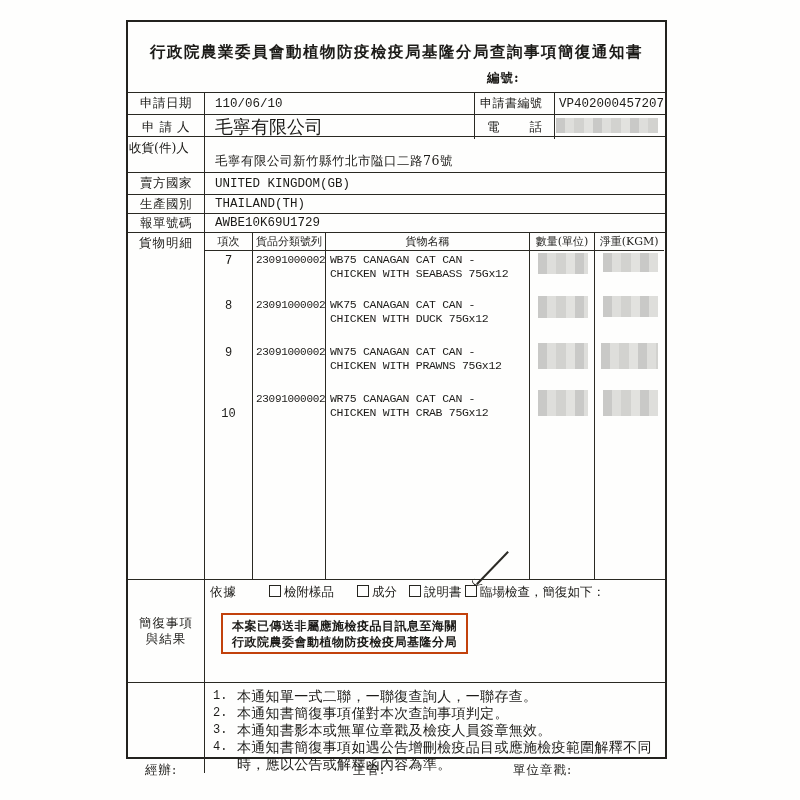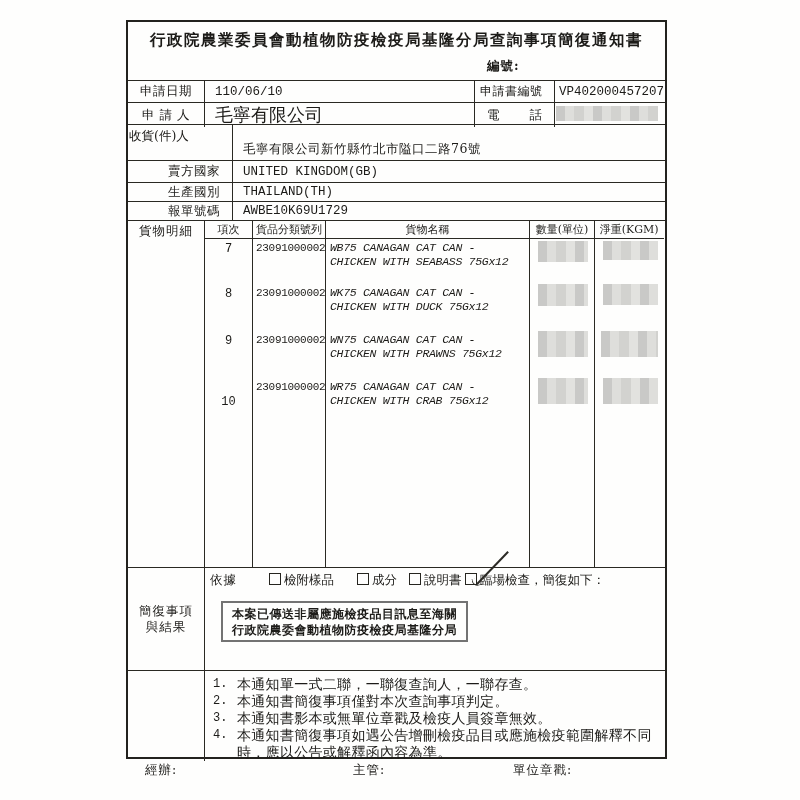--- a/index.html
+++ b/index.html
@@ -14,65 +14,65 @@
   }
   .row { box-sizing:border-box; display:grid; border-top:1.5px solid #2a2923; }
   .row.first { border-top:none; }
   .cellR { border-right:1.5px solid #2a2923; }
   .lab {
     display:flex; align-items:center; justify-content:center;
     font-size:12.5px; letter-spacing:0.5px;text-align:right;
   }
   .mono { font-family:"Liberation Mono","DejaVu Sans Mono",monospace; }
   
-  .title-band { position:relative; height:58px; }
+  .title-band { position:relative; height:58px;margin-top:12px; }
   .doc-title {
     position:absolute; left:0; right:0; top:8px; text-align:center;
     font-size:15.5px; font-weight:600; letter-spacing:1.5px; white-space:nowrap;
   }
   .serial { position:absolute; left:359px; top:36px; font-size:12.5px; font-weight:600; letter-spacing:1px; }
   
   .r4col { grid-template-columns:77px 270px 80px 110px; }
-  .r2col { grid-template-columns:77px 460px;padding-left:28px; }
+  .r2col { grid-template-columns:77px 460px; }
   .val { display:flex; align-items:center; padding-left:10px; font-size:18px; }
   .val.mono { font-size:12.5px; letter-spacing:0; }
   .lab-just { display:flex; align-items:center; justify-content:space-between; padding:0 12px; font-size:12.5px; }
   .lab-sm { display:flex; align-items:center; padding-left:5px; font-size:12px; letter-spacing:0.5px; }
   .consignee-row { position:relative; }
   .consignee-lab { position:absolute; left:1px; top:3px; font-size:12.5px; }
   .consignee-val { position:absolute; left:10px; top:16px; font-size:12.5px; letter-spacing:0.5px; }
   
   .goods { grid-template-columns:77px 48px 73px 204px 65px 68.5px; grid-template-rows:18px 1fr; height:347px; }
   .g-label { grid-row:1/3; border-right:1.5px solid #2a2923; font-size:12.5px; display:flex; justify-content:center; padding-top:2px; letter-spacing:1px; }
   .g-h { box-sizing:border-box; border-bottom:1.5px solid #2a2923; display:flex; align-items:center; justify-content:center; font-size:11px; white-space:nowrap; }
   .g-b { position:relative; }
   .g-item { position:absolute; white-space:nowrap; }
   .g-no { width:100%; text-align:center; font-size:12px; }
   .g-code { left:3px; font-size:11px; letter-spacing:-0.3px; }
-  .g-name { left:4px; font-size:11.5px; line-height:13.5px; letter-spacing:-0.3px;font-style:italic; }
+  .g-name { left:4px; font-size:11.5px; line-height:13.5px; letter-spacing:-0.3px; }
   .mosaic {
     position:absolute; background-color:#d8d8d6;
     background-image:
       repeating-linear-gradient(90deg, #c9c9c7 0 9px, #dededb 9px 18px, #d2d2cf 18px 28px, #e2e2df 28px 37px),
       repeating-linear-gradient(0deg, rgba(255,255,255,0.35) 0 6px, rgba(60,60,60,0.08) 6px 12px);
   }
   
   .basis { grid-template-columns:77px 458.5px; height:103px; }
   .reply-lab { display:flex; flex-direction:column; align-items:center; justify-content:center; font-size:12.5px; line-height:16px; letter-spacing:1px; }
   .basis-body { position:relative; }
   .basis-word { position:absolute; left:5px; top:4px; font-size:12.5px; letter-spacing:1px; }
   .opt { position:absolute; top:4px; white-space:nowrap; font-size:12.5px; }
   .opt .cb {
     display:inline-block; width:10px; height:10px; border:1.5px solid #26251f;
     margin-right:3px; vertical-align:-1px; background:#fefefd;
   }
   .opt1 { left:64px; } .opt2 { left:152px; } .opt3 { left:204px; } .opt4 { left:260px; }
   .stamp {
     position:absolute; left:16px; top:33px; width:243px; height:37px;
-    border:2px solid #737373; display:flex; flex-direction:column; align-items:center; justify-content:center;
+    border:2px solid #c2410c; display:flex; flex-direction:column; align-items:center; justify-content:center;
     font-size:12px; font-weight:700; line-height:16px; letter-spacing:0.5px; white-space:nowrap;
   }
   .check-slash { position:absolute; left:470px; top:567px; width:45px; height:2px; background:#2b2a25; transform:rotate(-46deg); }
   .check-hook { position:absolute; left:472px; top:578px; width:9px; height:7px; border-left:1.5px solid #2b2a25; border-bottom:1.5px solid #2b2a25; border-radius:0 0 0 6px; transform:rotate(-12deg); }
   
   .notes { grid-template-columns:77px 458.5px; height:87px; }
   .notes-body { padding:5px 0 0 8px; }
   .note { display:flex; line-height:17px; }
   .note-num { width:24px; font-family:"Liberation Mono","DejaVu Sans Mono",monospace; font-size:12px; }
   .note-text { width:424px; font-size:14px; letter-spacing:0.3px; }

